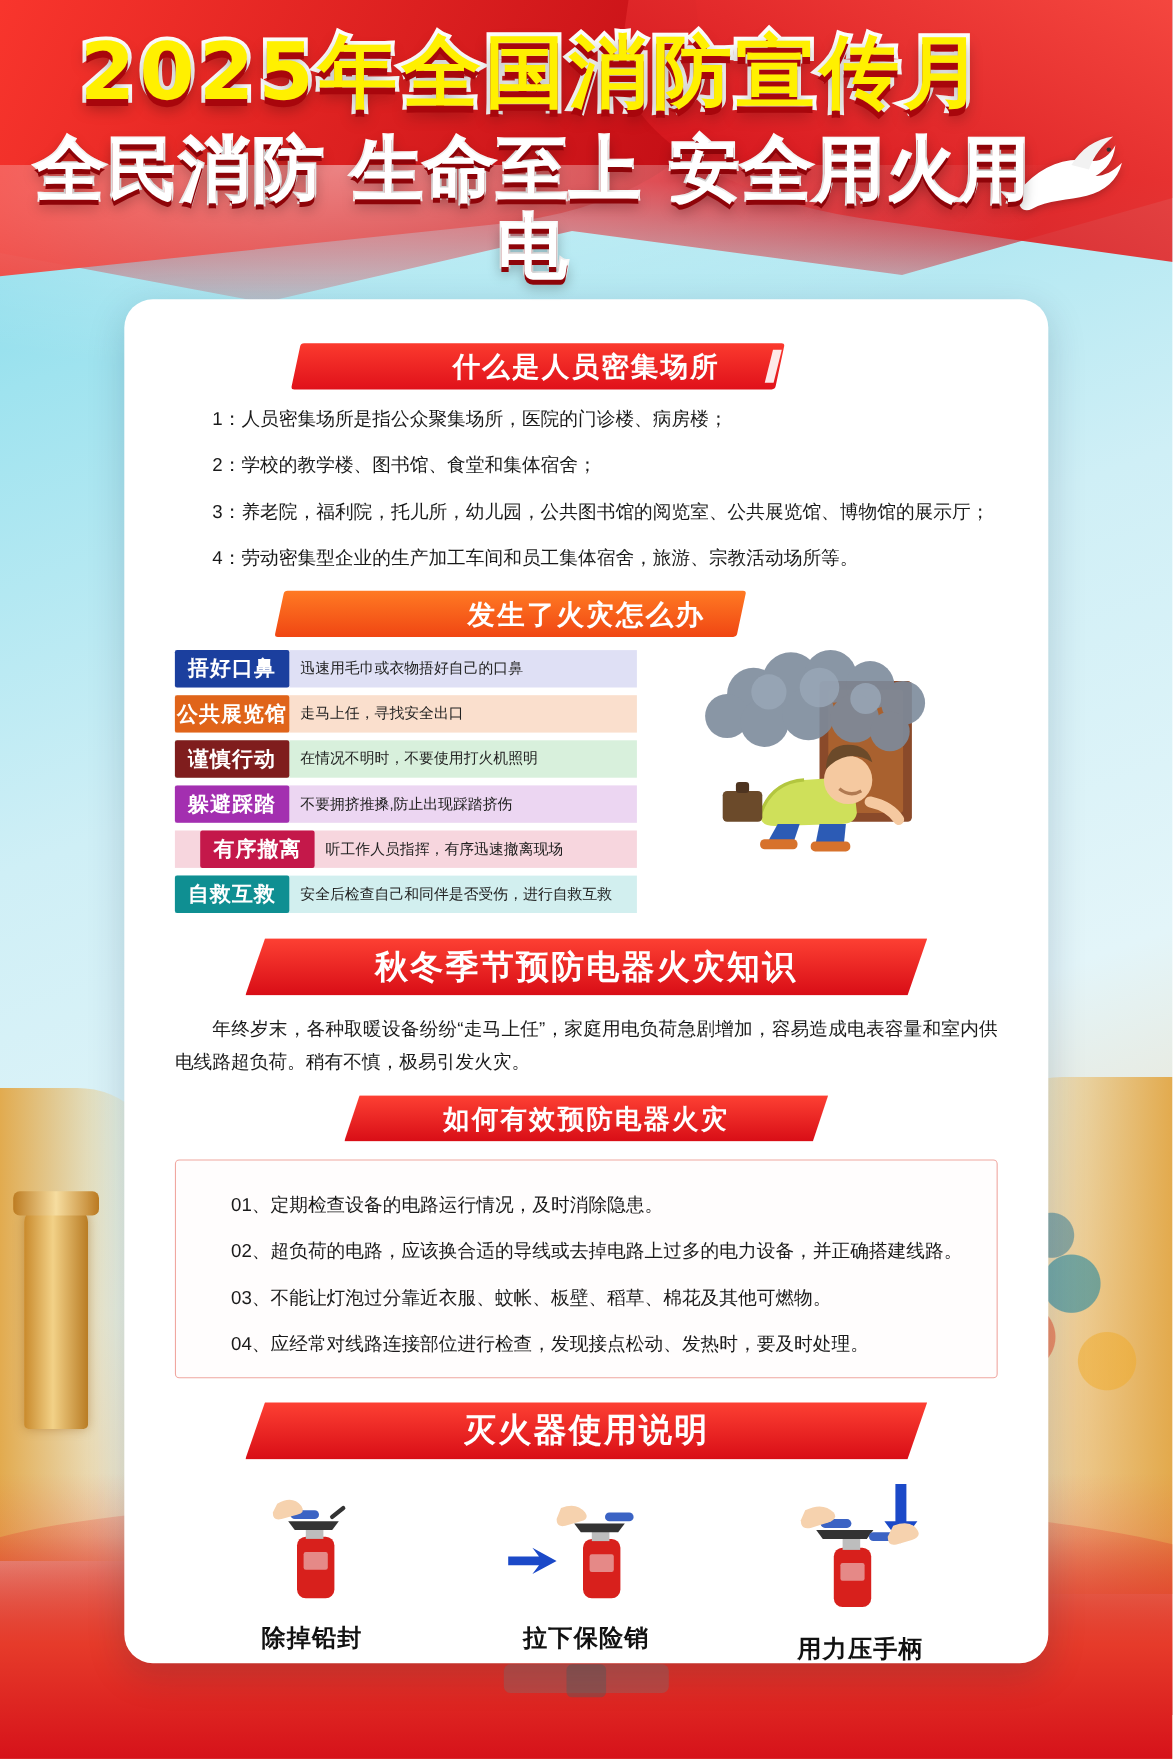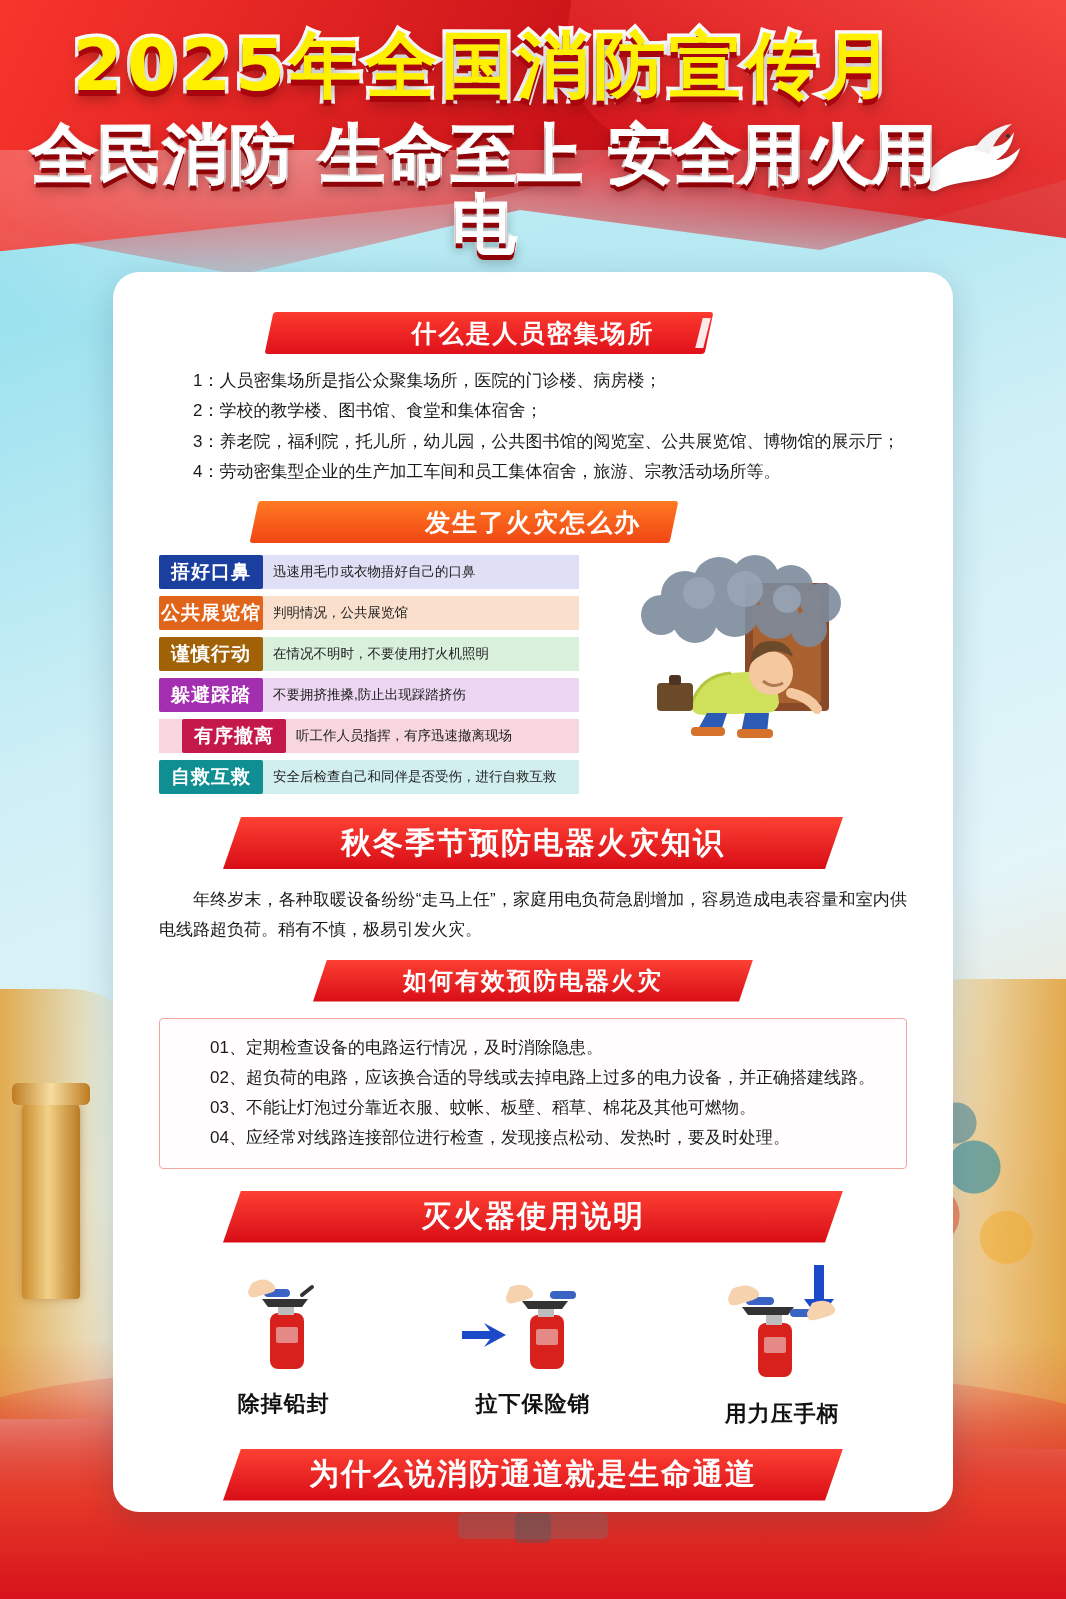--- a/index.html
+++ b/index.html
@@ -157,21 +157,21 @@
     position: relative; z-index: 2; color: #fff; font-weight: bold; font-size: 30px; letter-spacing: 2px;
   }
   .wide-banner.small { width: 440px; height: 42px; }
   .wide-banner.small .bar { width: 440px; height: 42px; clip-path: polygon(14px 0, 440px 0, 426px 42px, 0 42px); }
   .wide-banner.small .txt { font-size: 24px; }
 
   .body-text {
     font-size: 17px; color: #1a1a1a; line-height: 1.78; text-align: justify;
   }
   .body-text p { text-indent: 2em; }
-  .indent-list p { text-indent: 2em; }
+  .indent-list p { text-indent: 2em; margin-top: 12px; }
 
   
   .escape { display: flex; gap: 16px; margin-top: 6px; }
   .steps { width: 420px; }
   .step-row {
     display: flex; align-items: stretch; margin-bottom: 7px; height: 34px;
   }
   .step-key {
     width: 104px; display: flex; align-items: center; justify-content: center;
     color: #fff; font-weight: bold; font-size: 19px; letter-spacing: 1px;
@@ -272,25 +272,25 @@
     <div class="escape">
       <div class="steps">
 
         <div class="step-row" style="background:#dfe0f5;">
           <div class="step-key" style="background:#1b3f9e;">捂好口鼻</div>
           <div class="step-val">迅速用毛巾或衣物捂好自己的口鼻</div>
         </div>
 
         <div class="step-row" style="background:#fadfcd;">
           <div class="step-key" style="background:#e0641a;">公共展览馆</div>
-          <div class="step-val">判明情况，公共展览馆</div>
+          <div class="step-val">走马上任，寻找安全出口</div>
         </div>
 
         <div class="step-row" style="background:#d8f0dc;">
-          <div class="step-key" style="background:#a16207;">谨慎行动</div>
+          <div class="step-key" style="background:#7f1d1d;">谨慎行动</div>
           <div class="step-val">在情况不明时，不要使用打火机照明</div>
         </div>
 
         <div class="step-row" style="background:#ecd6f2;">
           <div class="step-key" style="background:#a32fb0;">躲避踩踏</div>
           <div class="step-val">不要拥挤推搡,防止出现踩踏挤伤</div>
         </div>
 
         <div class="step-row" style="background:#f7d6de;padding-left:23px;">
           <div class="step-key" style="background:#c4184a;">有序撤离</div>

